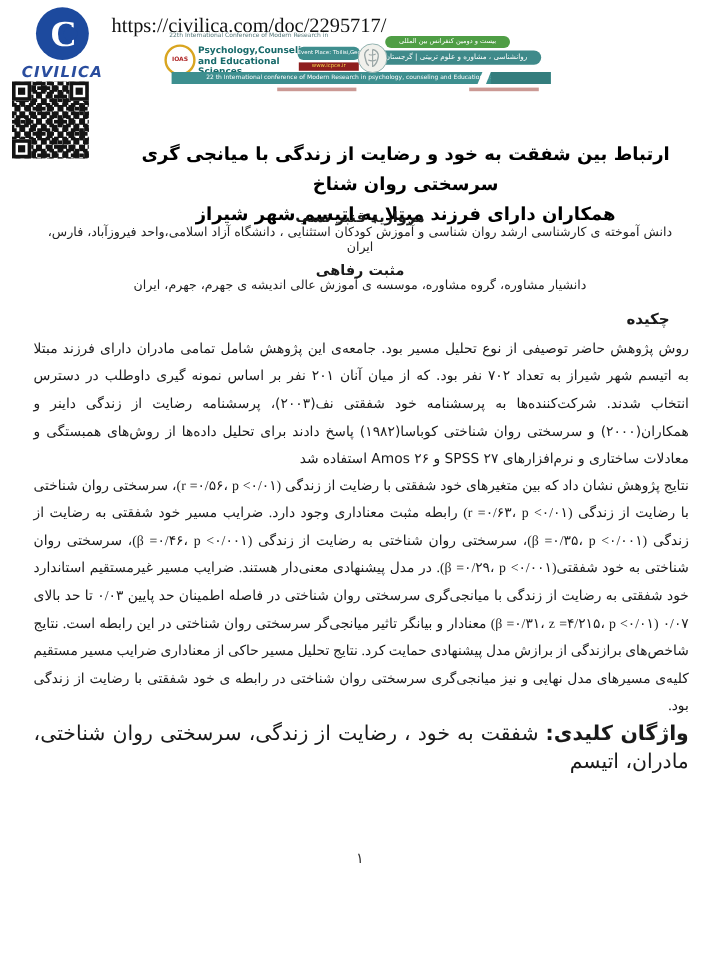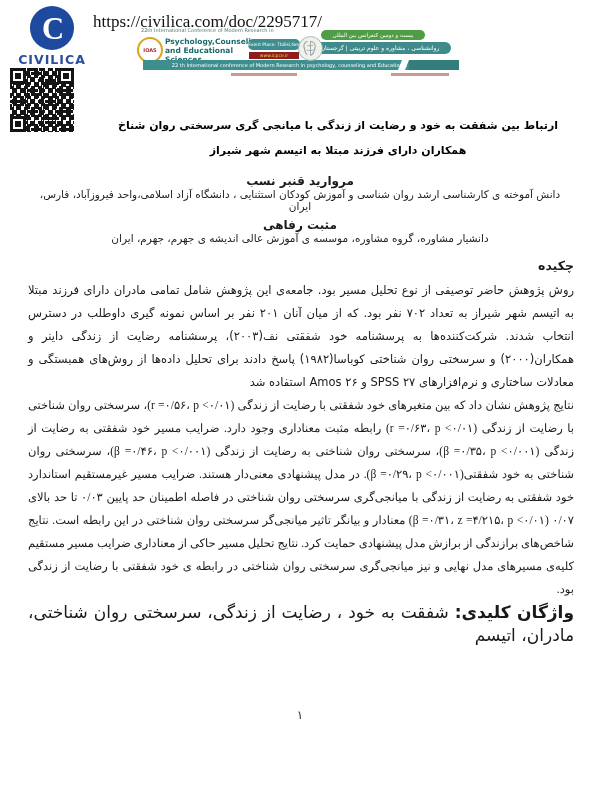--- a/index.html
+++ b/index.html
@@ -2,21 +2,21 @@
 <html lang="fa"><head>
 <meta charset="utf-8">
 <style>
   html,body{margin:0;padding:0;background:#fff;}
   .page{position:relative;width:600px;height:800px;background:#fff;overflow:hidden;
         font-family:"DejaVu Sans","Liberation Sans",sans-serif;color:#1a1a1a;}
 
   
   .civ-logo{position:absolute;left:10px;top:5px;width:84px;text-align:center;}
   .civ-logo svg{display:block;margin:0 auto;}
-  .civ-logo .brand{font-size:12.5px;font-weight:bold;letter-spacing:1px;color:#2a4d9e;margin-top:1px;}
+  .civ-logo .brand{font-size:12.5px;font-weight:bold;letter-spacing:1px;color:#2a4d9e;margin-top:1px;font-style:italic;}
 
   .doc-url{position:absolute;left:93px;top:12px;font-family:"Liberation Serif","DejaVu Serif",serif;
            font-size:17px;color:#111;}
 
   
   .banner{position:absolute;left:135px;top:27px;width:328px;height:56px;background:#fff;}
   .b-top{position:absolute;left:6px;top:0;font-size:5px;color:#55777a;white-space:nowrap;}
   .ioas{position:absolute;left:2px;top:10px;width:22px;height:22px;border-radius:50%;
         border:2px solid #d9a520;background:#fff;color:#b02a2a;font-size:5px;font-weight:bold;
         display:flex;align-items:center;justify-content:center;}
@@ -44,27 +44,27 @@
   .qr{position:absolute;left:10px;top:68px;width:64px;height:64px;
       background:
         repeating-conic-gradient(#141414 0 25%, transparent 0 50%) 0 0 / 7px 7px,
         repeating-conic-gradient(#141414 0 25%, #fff 0 50%) 2px 3px / 9px 11px;}
   .qr .f{position:absolute;width:16px;height:16px;border:3px solid #141414;background:#fff;box-sizing:border-box;}
   .qr .f::after{content:"";position:absolute;inset:2px;background:#141414;}
   .f.tl{left:0;top:0}.f.tr{right:0;top:0}.f.bl{left:0;bottom:0}
 
   
   .title{position:absolute;top:106px;left:84px;right:8px;text-align:center;direction:rtl;
-         font-weight:bold;font-size:11px;line-height:25px;color:#000;}
+         font-weight:bold;font-size:15px;line-height:25px;color:#000;}
   .authors{position:absolute;top:172px;left:30px;right:30px;text-align:center;direction:rtl;}
   .authors .name{font-weight:bold;font-size:12px;margin-top:2px;}
   .authors .affil{font-size:10.5px;color:#222;margin-top:0;margin-bottom:6px;}
 
   .abstract{position:absolute;top:258px;left:28px;right:26px;direction:rtl;}
-  .abstract h2{font-size:12.5px;font-weight:bold;margin:0 0 6px 0;}
+  .abstract h2{font-size:12.5px;font-weight:bold;margin:0 16px 6px 0;}
   .abstract p{margin:0;font-size:11.5px;line-height:23px;text-align:justify;}
   .abstract p + p{margin-top:0;font-family:Liberation Serif, serif;}
   .keywords{font-size:17px;line-height:23px;text-align:justify;}
   .keywords .kw-label{font-weight:bold;}
 
   .pagenum{position:absolute;top:708px;left:0;right:0;text-align:center;font-size:12px;color:#333;}
 </style>
 </head>
 <body>
 

